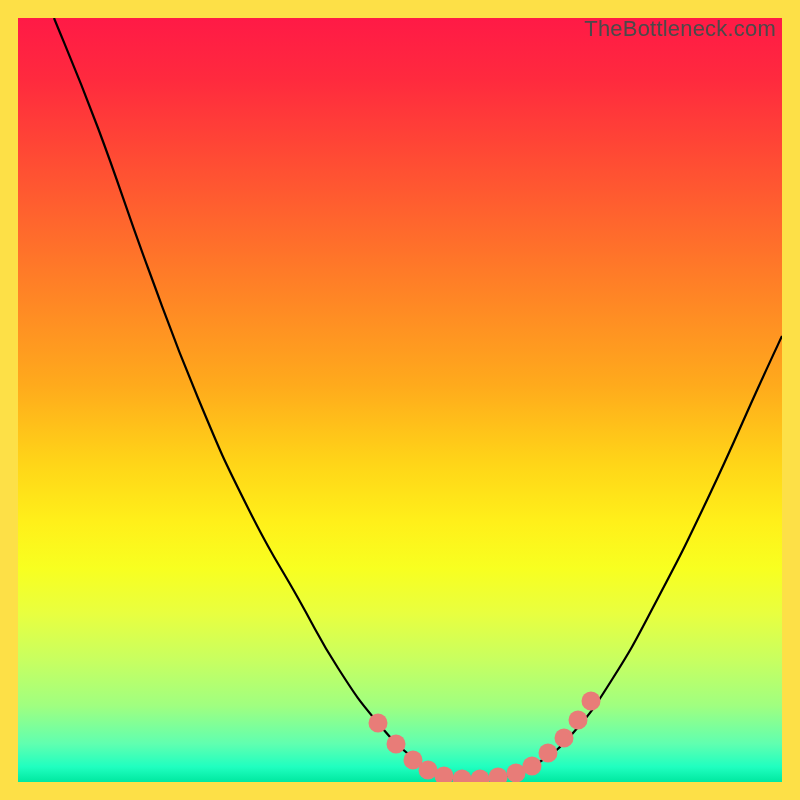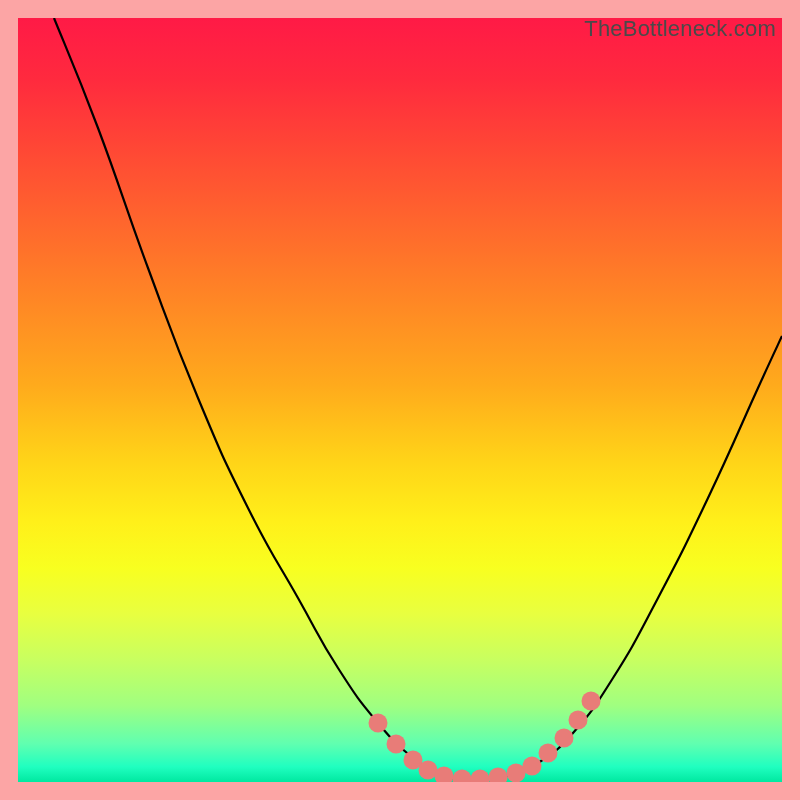--- a/index.html
+++ b/index.html
@@ -1,16 +1,16 @@
 <!DOCTYPE html>
 <html><head>
 <meta charset="utf-8">
 <style>
   html,body{margin:0;padding:0;width:800px;height:800px;background:#fff;font-family:Arial,Helvetica,sans-serif}
-  .frame{position:absolute;left:0;top:0;width:800px;height:800px;background:#fca5a5}
+  .frame{position:absolute;left:0;top:0;width:800px;height:800px;background:#fde047}
   .plot{position:absolute;left:18px;top:18px;width:764px;height:764px;overflow:hidden}
   .gradient{position:absolute;left:0;top:0;width:764px;height:764px;
     background:linear-gradient(to bottom,
       #ff1a46 0%,
       #ff2a3e 8%,
       #ff4a34 18%,
       #ff6a2c 28%,
       #ff8a24 38%,
       #ffaa1c 48%,
       #ffd418 58%,

